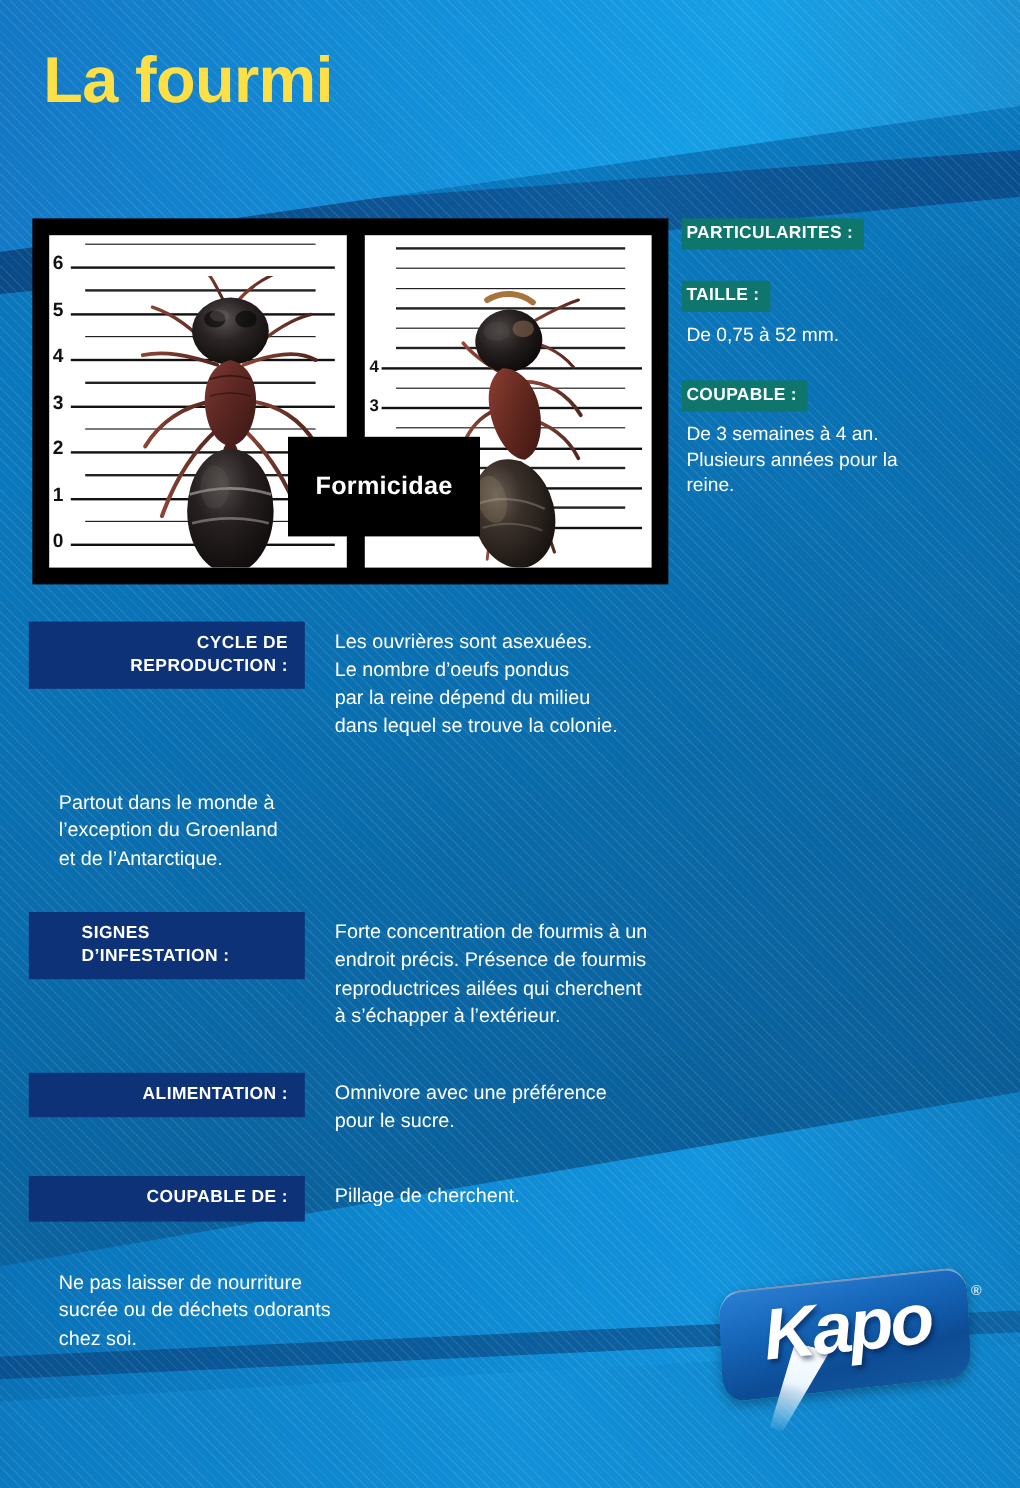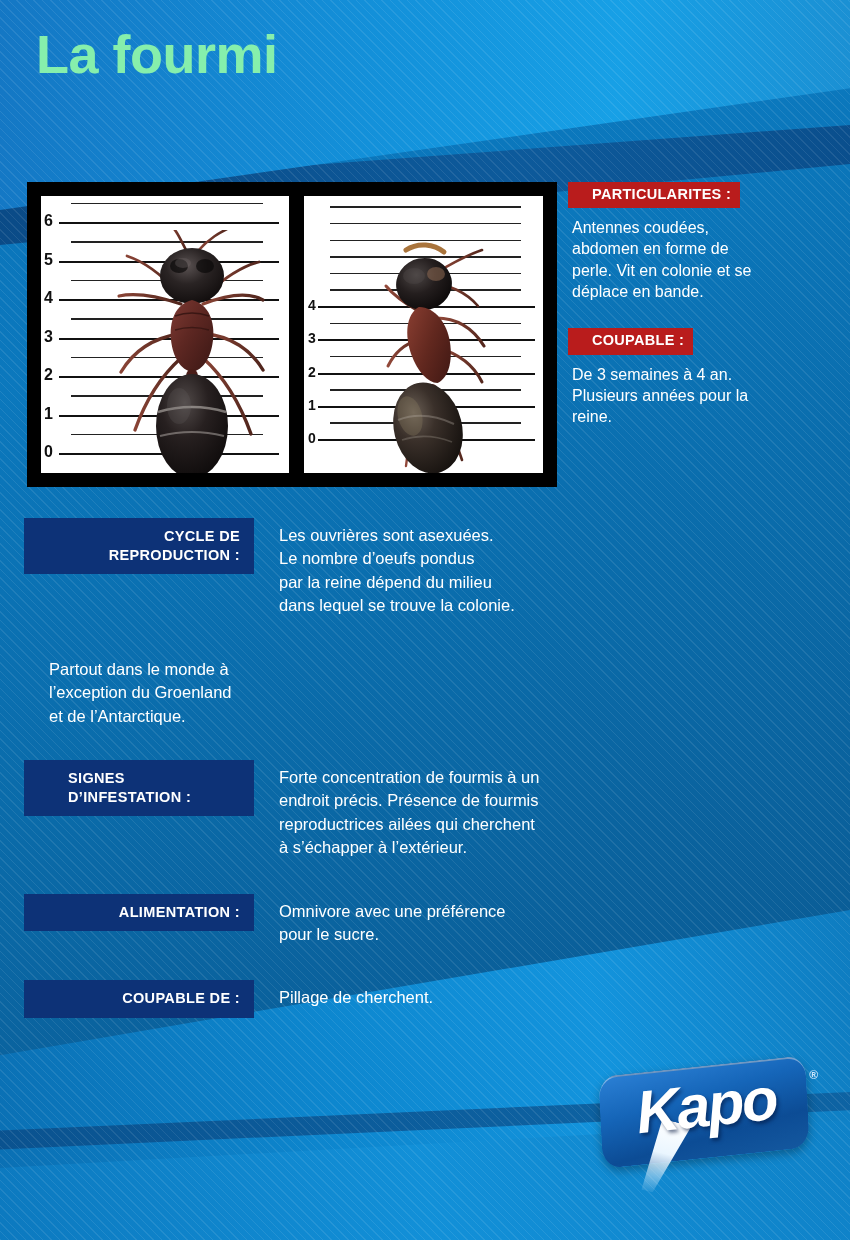--- a/index.html
+++ b/index.html
@@ -53,22 +53,22 @@
     position:absolute; inset:0;
     background-image:repeating-linear-gradient(45deg,
        rgba(255,255,255,.085) 0px, rgba(255,255,255,.085) 1px,
        rgba(255,255,255,0) 1px, rgba(255,255,255,0) 6px);
   }
 
   
   #content { position:relative; z-index:2; width:850px; height:1240px; }
 
   .title {
-    position:absolute; left:36px; top:27px;
-    font-size:54px; font-weight:700; color:#86efac;
+    position:absolute; left:36px; top:40px;
+    font-size:54px; font-weight:700; color:#fde047;
     letter-spacing:-.5px; line-height:1;
   }
 
   
   .photo {
     position:absolute; left:27px; top:182px; width:530px; height:305px;
     background:#000; padding:0;
   }
   .scale-panel {
     position:absolute; top:14px; bottom:14px;
@@ -100,23 +100,23 @@
   }
 
   
   .ant { position:absolute; z-index:3; }
   .ant-a { left:90px; top:216px; width:150px; height:256px; }
   .ant-b { left:355px; top:240px; width:130px; height:236px; }
 
   
   .side { position:absolute; left:568px; top:182px; width:262px; }
   .tagbox {
-    display:inline-block; background:#b91c1c; color:#fff;
+    display:inline-block; background:#0f766e; color:#fff;
     font-size:14.5px; font-weight:700; letter-spacing:.3px;
-    padding:5px 9px 6px 24px; line-height:1.05;
+    padding:5px 9px 6px 4px; line-height:1.05;
   }
   .sidetext {
     color:#ffffff; font-size:16px; line-height:1.33;
     margin:9px 0 0 4px; white-space:pre-line; font-weight:400;
   }
   .side-group { margin-bottom:26px; }
 
   
   .rows { position:absolute; left:0; top:518px; width:850px;margin-left:24px; }
   .row { position:relative; display:flex; align-items:flex-start; }
@@ -320,29 +320,30 @@
         <path d="M62 66 C48 72 44 92 48 112 C52 130 60 142 70 144
                  C82 140 88 124 88 106 C88 86 78 68 62 66 Z" fill="url(#thoraxG2)" transform="rotate(-8 66 104)"></path>
         <ellipse cx="70" cy="150" rx="6" ry="6" fill="#54201a"></ellipse>
         <ellipse cx="66" cy="188" rx="34" ry="46" fill="url(#abdG2)" transform="rotate(-14 66 188)"></ellipse>
         <ellipse cx="48" cy="176" rx="12" ry="20" fill="#8d8063" opacity=".30" transform="rotate(-14 48 176)"></ellipse>
         <path d="M36 180 Q62 170 92 184" stroke="#b4aca2" stroke-width="2" fill="none" opacity=".35"></path>
         <path d="M40 200 Q64 192 90 202" stroke="#b4aca2" stroke-width="1.8" fill="none" opacity=".28"></path>
       </svg>
     </div>
 
+    <div class="formicidae">Formicidae</div>
   </div>
 
   <div class="side">
     <div class="side-group">
       <div class="tagbox">PARTICULARITES :</div>
-      <div class="sidetext">Antennes coudées,
-abdomen en forme de
-perle. Vit en colonie et se
-déplace en  bande.</div>
+    </div>
+    <div class="side-group">
+      <div class="tagbox">TAILLE :</div>
+      <div class="sidetext">De 0,75 à 52 mm.</div>
     </div>
     <div class="side-group">
       <div class="tagbox">COUPABLE :</div>
       <div class="sidetext">De 3 semaines à 4 an.
 Plusieurs années pour la
 reine.</div>
     </div>
   </div>
 
   <div class="rows" id="rows">
@@ -370,20 +371,23 @@
       <div class="row" style="margin-top: 34px;">
         <div class="rowlabel" style="white-space: pre-line;">ALIMENTATION :</div>
         <div class="rowtext">Omnivore avec une préférence
 pour le sucre.</div>
       </div>
       <div class="row" style="margin-top: 34px;">
         <div class="rowlabel" style="white-space: pre-line; padding-left: 24px;">COUPABLE DE :</div>
         <div class="rowtext">Pillage de cherchent.</div>
       </div>
       <div class="row" style="margin-top: 34px;">
+        <div class="rowtext">Ne pas laisser de nourriture
+sucrée ou de déchets odorants
+chez soi.</div>
       </div>
     </div>
 
   <div class="kapo">
     <div class="kapo-badge"></div>
     <div class="kapo-swoosh"></div>
     <div class="kapo-word">Kapo</div>
     <div class="kapo-reg">®</div>
   </div>
 

